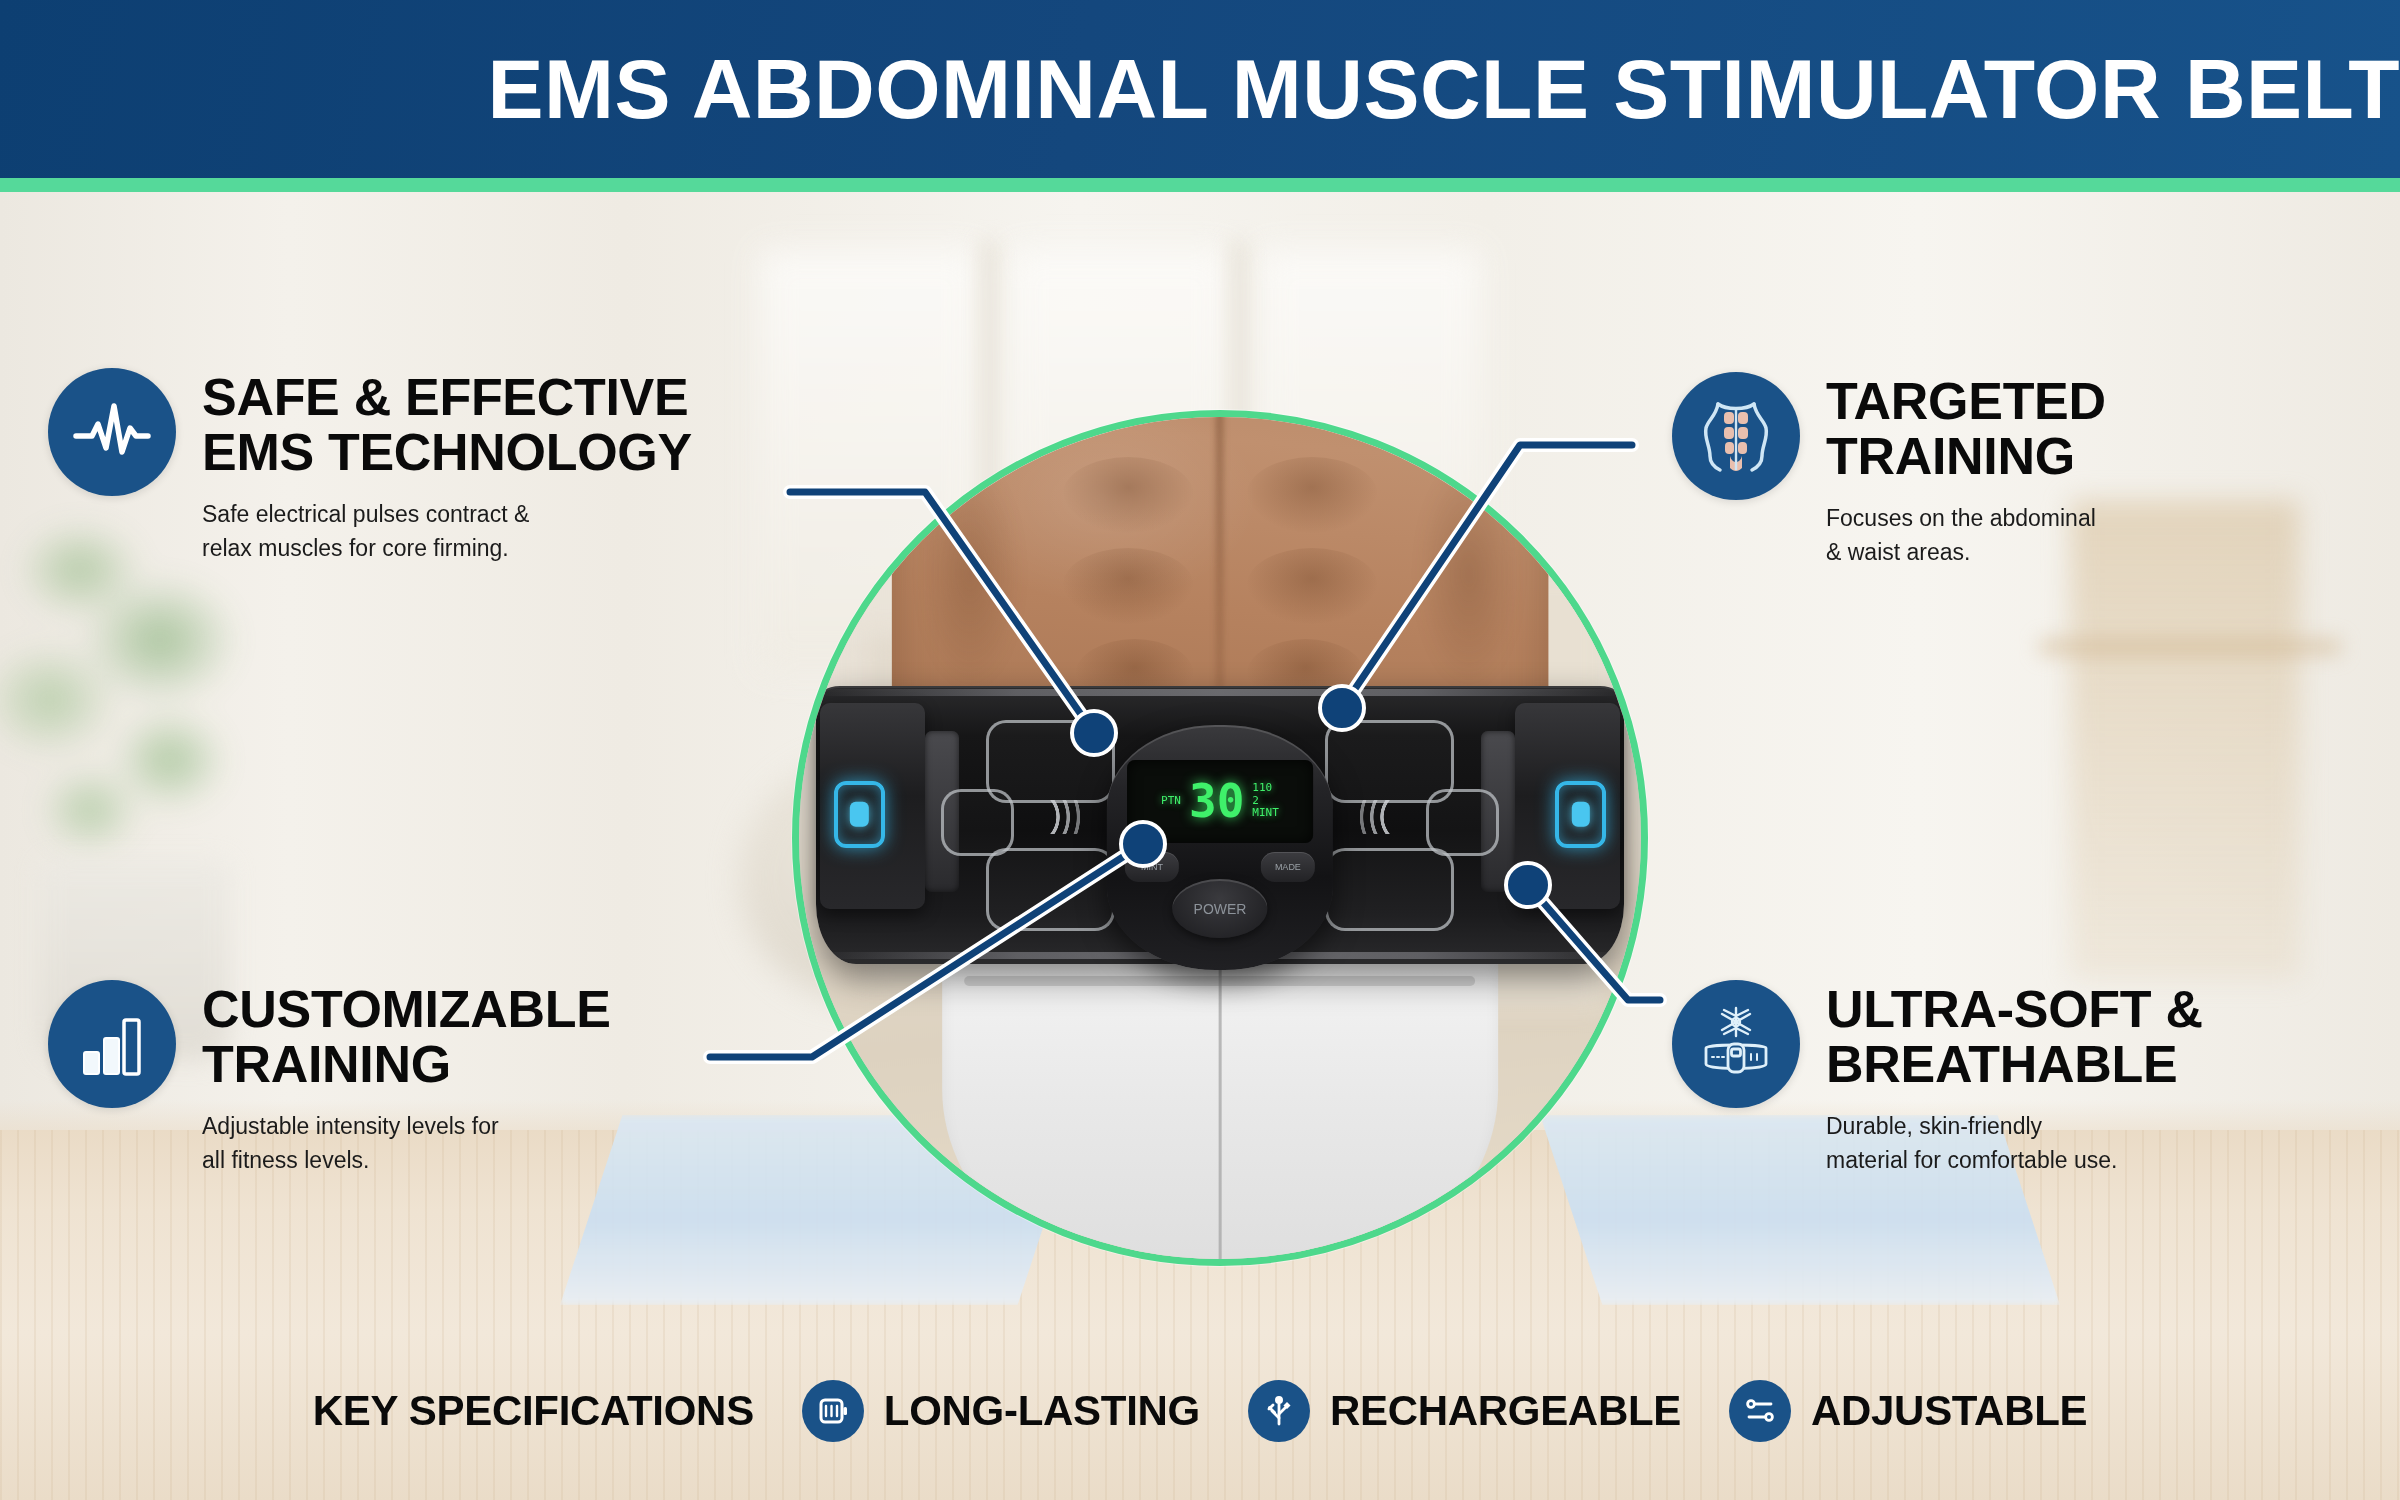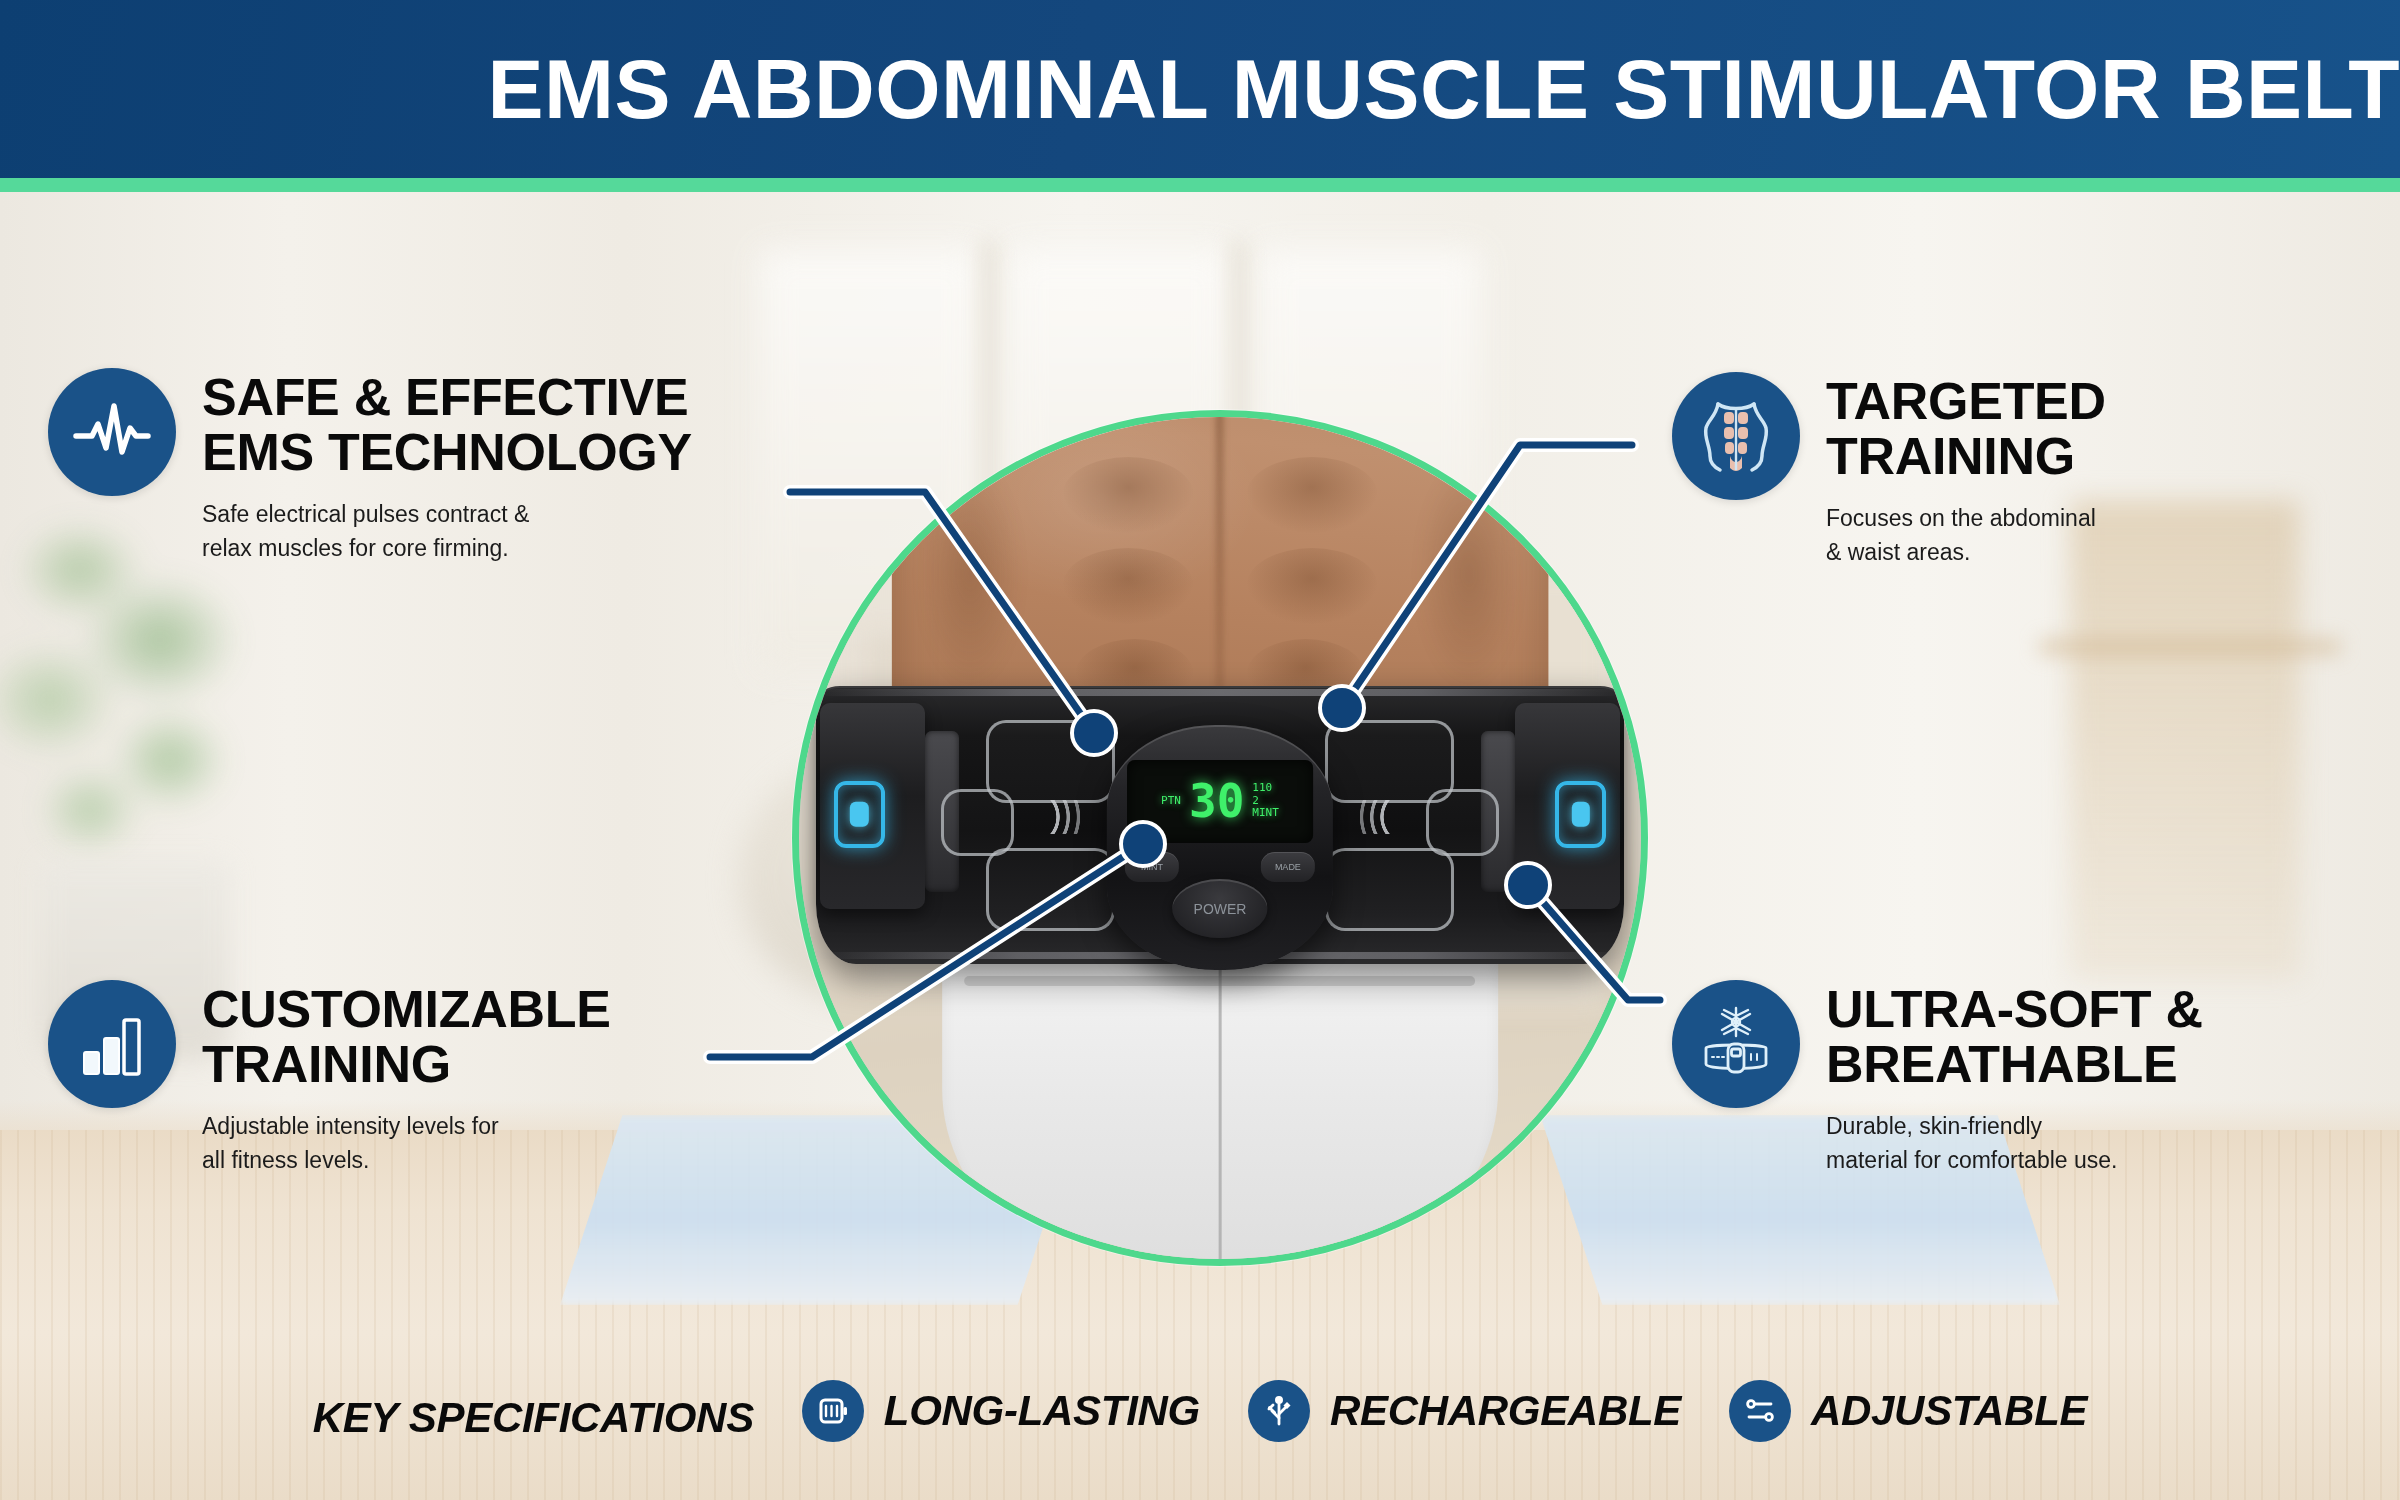--- a/index.html
+++ b/index.html
@@ -278,21 +278,21 @@
     line-height:1.06; letter-spacing:-.3px; white-space:pre-line;
   }
   .feat-desc {
     margin-top:18px; font-size:23px; color:#1b1b1b;
     line-height:1.46; white-space:pre-line;
   }
 
   
   #key-specs {
     position:absolute; left:0; top:1380px; width:2400px;
-    display:flex; align-items:flex-end; justify-content:center; gap:48px;font-style:italic;
+    display:flex; align-items:center; justify-content:center; gap:48px;
   }
   #key-specs-label {
     font-size:42px; font-weight:bold; color:#0a0a0a; letter-spacing:-.3px;
   }
   .spec { display:flex; align-items:center; gap:20px; }
   .spec-icon {
     width:62px; height:62px; border-radius:50%; background:#1a5288;
     display:flex; align-items:center; justify-content:center; flex:0 0 auto;
   }
   .spec-label { font-size:42px; font-weight:bold; color:#0a0a0a; letter-spacing:-.3px; }

